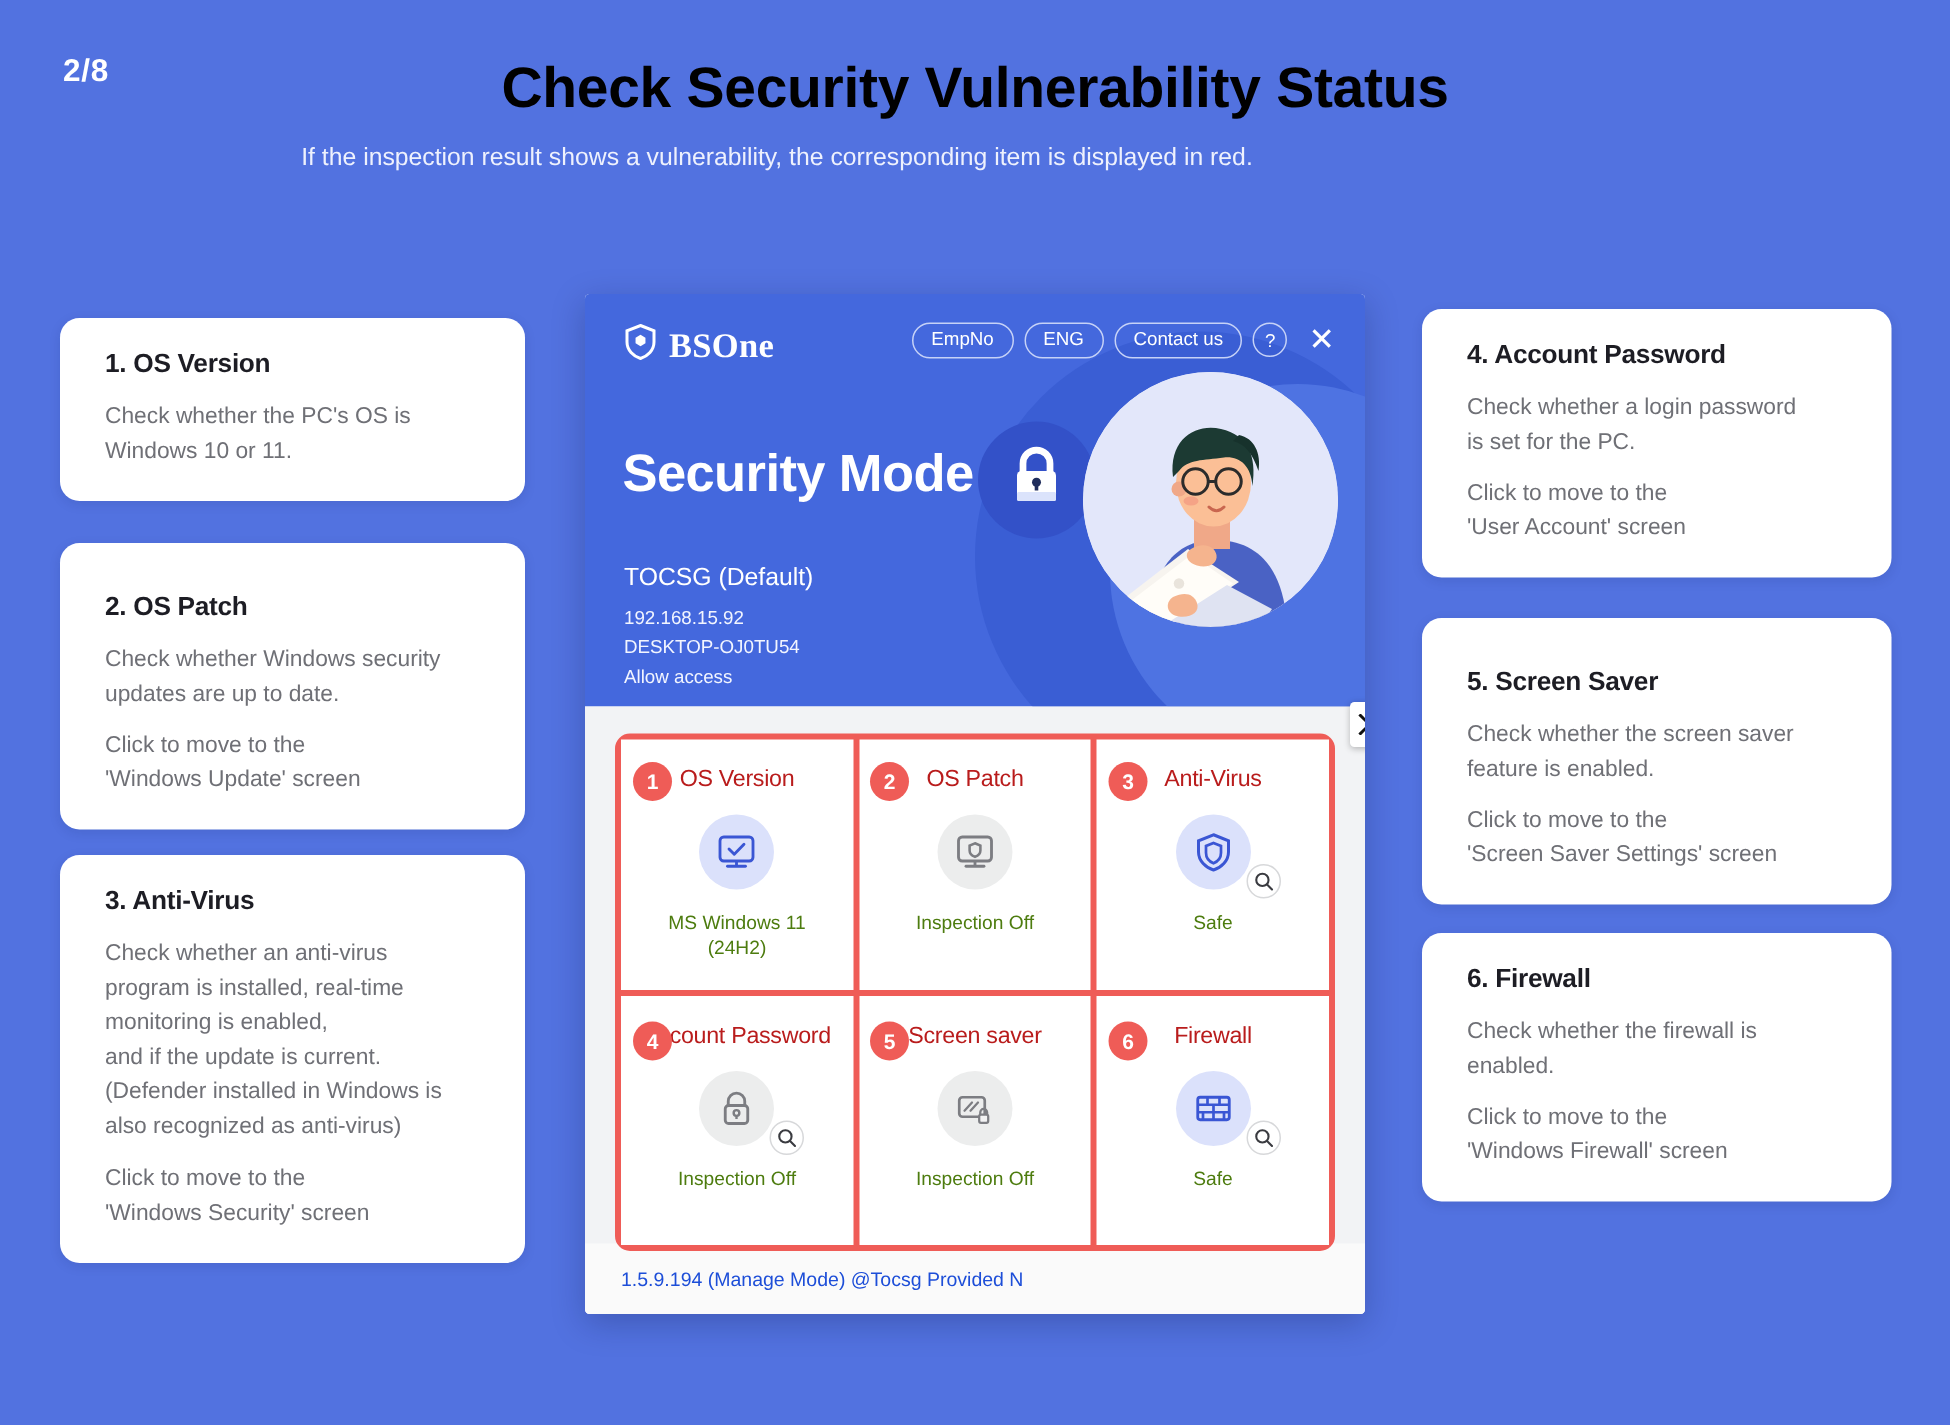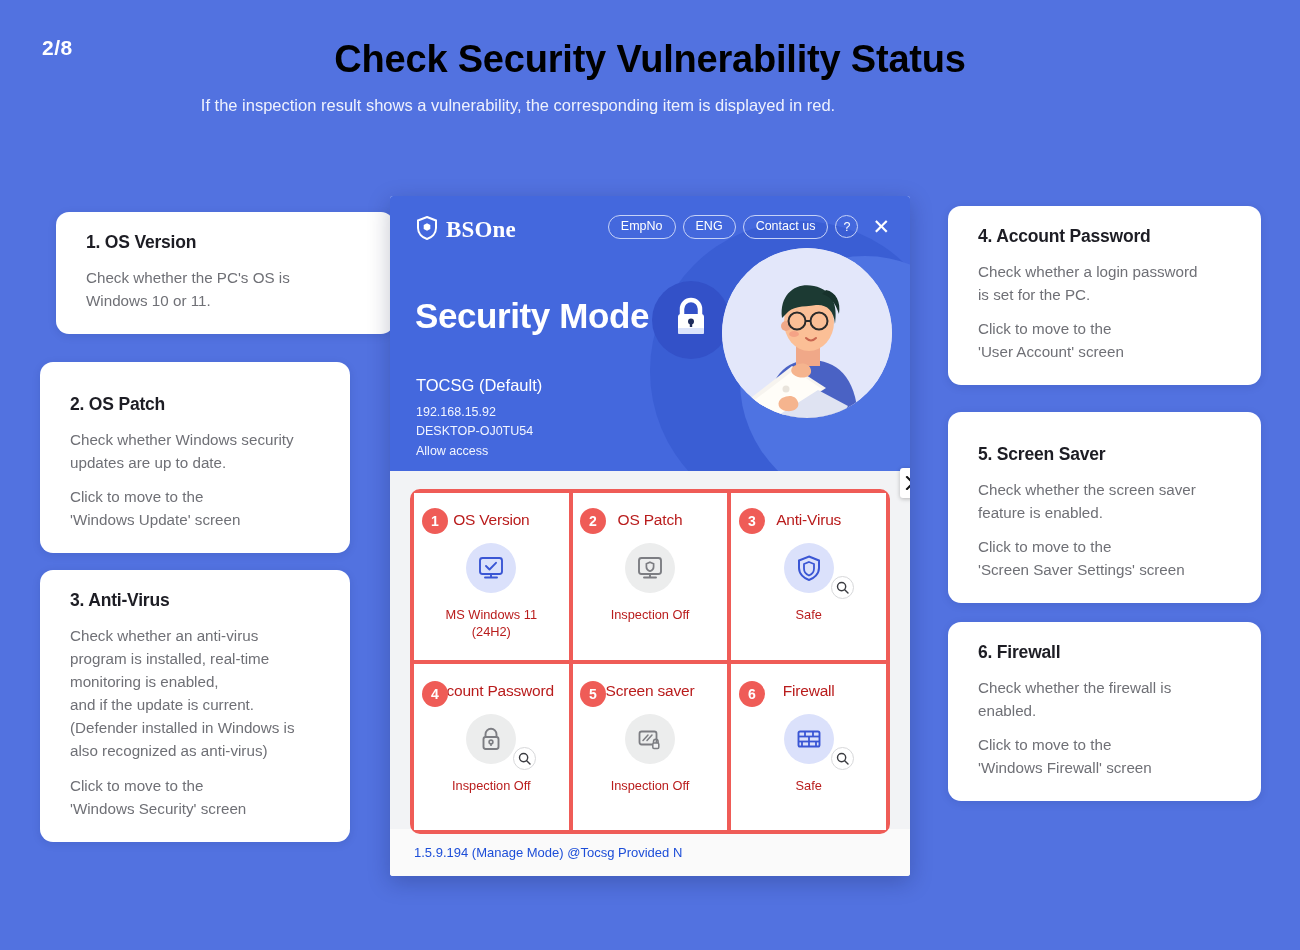--- a/index.html
+++ b/index.html
@@ -57,21 +57,21 @@
   }
   .note-para {
     font-size: 15.2px;
     color: #6f7076;
     line-height: 1.52;
     margin-bottom: 11px;
     white-space: pre-line;
   }
   .note-para:last-child { margin-bottom: 0; }
 
-  #card-1 { left: 56px;  top: 212px; width: 338px; }
+  #card-1 { left: 40px;  top: 212px; width: 310px; }
   #card-2 { left: 40px;  top: 362px; width: 310px; }
   #card-3 { left: 40px;  top: 570px; width: 310px; }
   #card-4 { left: 948px; top: 206px; width: 313px; }
   #card-5 { left: 948px; top: 412px; width: 313px; }
   #card-6 { left: 948px; top: 622px; width: 313px; }
 
   #card-2 .note-title { margin-top: 12px; }
   #card-5 .note-title { margin-top: 12px; }
 
   
@@ -201,21 +201,21 @@
     display: flex; align-items: center; justify-content: center;
   }
   .icon-circle.ok   { background: #dbe1fb; }
   .icon-circle.off  { background: #eceded; }
   .magnifier {
     position: absolute; right: -20px; bottom: -6px;
     width: 23px; height: 23px; border-radius: 50%;
     background: #ffffff; border: 1px solid #d7d8da;
     display: flex; align-items: center; justify-content: center;
   }
-  .cell-status { font-size: 12.8px; color: #b91c1c; text-align: center; line-height: 1.35; white-space: pre-line; }
+  .cell-status { font-size: 12.8px; color: #4d7c0f; text-align: center; line-height: 1.35; white-space: pre-line; }
 
   .badge {
     position: absolute;
     width: 26px; height: 26px; border-radius: 50%;
     background: #ef5c57;
     color: #ffffff;
     font-size: 14px; font-weight: bold;
     display: flex; align-items: center; justify-content: center;
     z-index: 6;
   }

